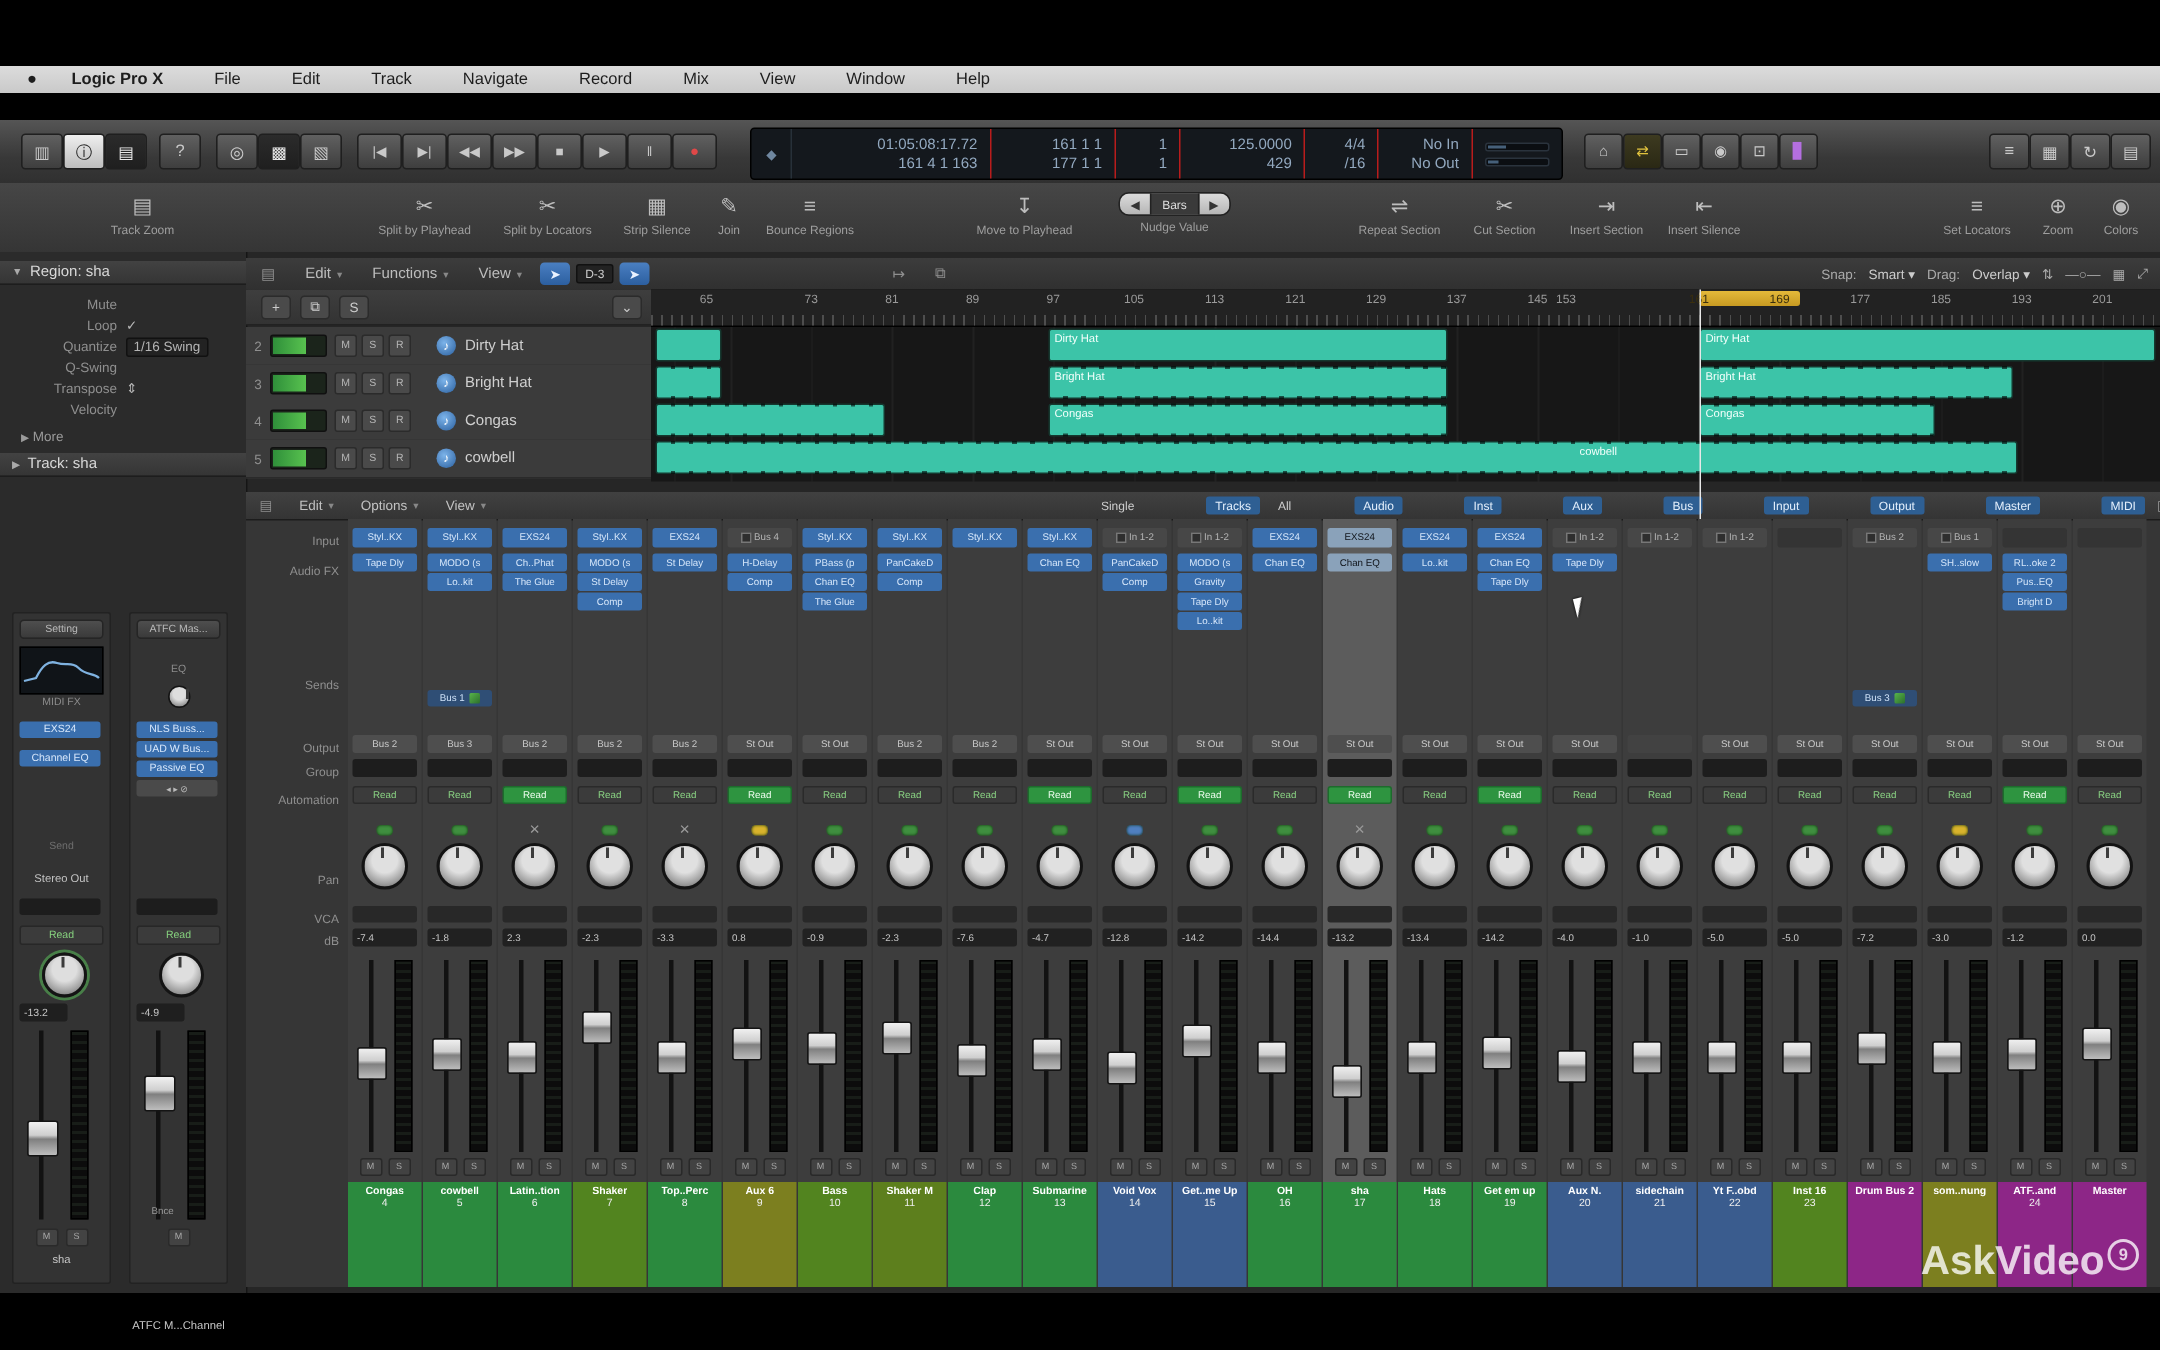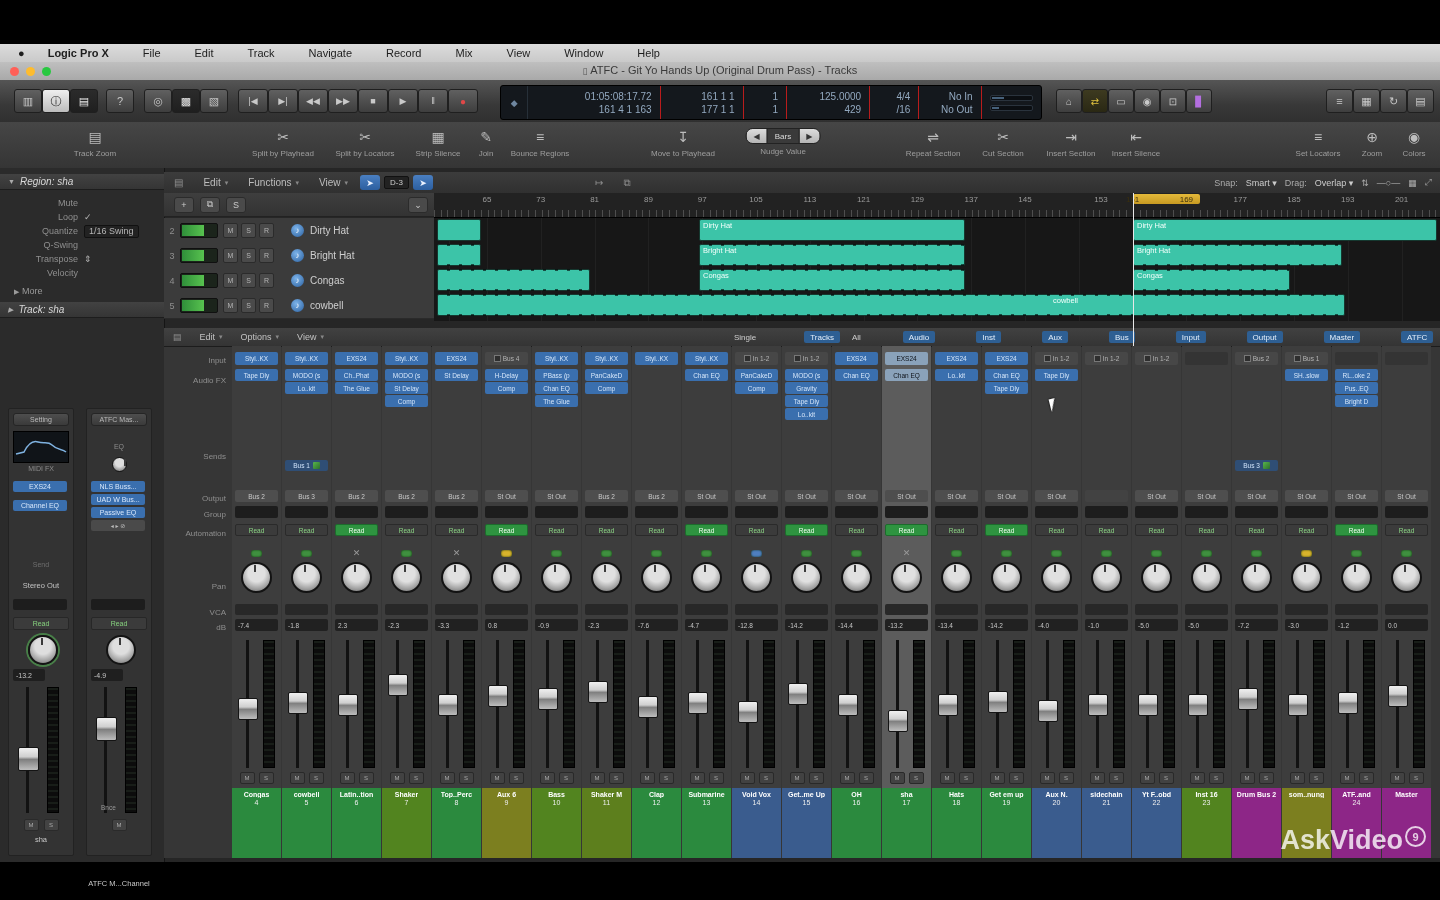--- a/index.html
+++ b/index.html
@@ -40,21 +40,21 @@
   .titem .ticon{font-size:14px;color:#bdbdbd;height:18px;line-height:18px;}
   .titem .tlabel{font-size:8px;margin-top:3px;white-space:nowrap;}
   .nudgepill{display:flex;align-items:center;height:14px;border:1px solid #222;border-radius:7px;
     background:linear-gradient(#dcdcdc,#b5b5b5);color:#333;font-size:8px;}
   .nudgepill span{padding:0 7px;}
   .nudgepill .mid{background:#3a3a3a;color:#ddd;height:100%;display:flex;align-items:center;border-left:1px solid #222;border-right:1px solid #222;}
   
   #main{position:absolute;left:0;top:168px;width:1440px;height:694px;background:#262626;}
   #inspector{position:absolute;left:0;top:0;width:164px;height:694px;background:#2b2b2b;border-right:1px solid #151515;}
   .ihead{position:absolute;left:0;width:164px;height:16px;background:linear-gradient(#424242,#353535);
-    color:#d8d8d8;font-size:10px;display:flex;align-items:center;padding-left:8px;box-sizing:border-box;border-bottom:1px solid #1d1d1d;font-style:italic;}
+    color:#d8d8d8;font-size:10px;display:flex;align-items:center;padding-left:8px;box-sizing:border-box;border-bottom:1px solid #1d1d1d;}
   .ihead .tri{font-size:7px;margin-right:5px;color:#aaa;}
   .irow{position:absolute;width:164px;height:14px;font-size:9px;color:#8f8f8f;display:flex;align-items:center;}
   .irow .lab{width:78px;text-align:right;}
   .irow .val{margin-left:6px;color:#b5b5b5;display:flex;align-items:center;}
   .qbox{background:#222;border:1px solid #111;border-radius:2px;padding:0 4px;height:11px;display:flex;align-items:center;color:#ccc;}
   .chk{color:#5a9bd8;font-size:9px;}
   
   .istrip{position:absolute;top:240px;width:64px;height:446px;background:#333;border:1px solid #222;border-radius:2px;}
   .sbtn{position:absolute;left:4px;width:54px;height:11px;background:linear-gradient(#4e4e4e,#3a3a3a);
     border:1px solid #252525;border-radius:3px;color:#b9b9b9;font-size:7px;display:flex;align-items:center;justify-content:center;white-space:nowrap;overflow:hidden;}
@@ -203,28 +203,20 @@
         <span class="mi">Track</span>
         <span class="mi">Navigate</span>
         <span class="mi">Record</span>
         <span class="mi">Mix</span>
         <span class="mi">View</span>
         <span class="mi">Window</span>
         <span class="mi">Help</span>
       </span>
   </div>
 
-  <div id="titlebar">
-    <span class="tl" style="left:10px;background:#ff5f57;"></span>
-    <span class="tl" style="left:26px;background:#febc2e;"></span>
-    <span class="tl" style="left:42px;background:#28c840;"></span>
-    <div id="title-text">
-      <span style="font-size:9px;color:#555;">▯ </span><span>ATFC - Git Yo Hands Up (Original Drum Pass) - Tracks</span>
-    </div>
-  </div>
 
   <div id="controlbar">
     <div id="cb-left"></div>
     <div id="cb-transport"></div>
     <div id="lcd">
       <div class="lcddiamond">◆</div>
       <div class="lcdcol" style="width:122px;">
         <span>01:05:08:17.72</span>
         <span>161 4 1 163</span>
       </div>
@@ -543,32 +535,32 @@
             <span class="msr">S</span>
             <span class="msr">R</span>
             <span class="tic">♪</span>
             <span class="tnm">cowbell</span>
           </div>
         </div>
       <div id="arrange">
         <div id="ruler">
           <div id="cycleband" style="left: 699px; width: 67px;"></div>
           <div class="ticks"></div>
-        <span class="rlab" style="left: 53px;">65</span>
+        <span class="rlab" style="left: 37px;">65</span>
             <span class="rlab" style="left: 106.8px;">73</span>
             <span class="rlab" style="left: 160.6px;">81</span>
             <span class="rlab" style="left: 214.4px;">89</span>
             <span class="rlab" style="left: 268.2px;">97</span>
             <span class="rlab" style="left: 322px;">105</span>
             <span class="rlab" style="left: 375.8px;">113</span>
             <span class="rlab" style="left: 429.6px;">121</span>
             <span class="rlab" style="left: 483.4px;">129</span>
             <span class="rlab" style="left: 537.2px;">137</span>
             <span class="rlab" style="left: 591px;">145</span>
-            <span class="rlab" style="left: 667px;">153</span>
+            <span class="rlab" style="left: 610px;">153</span>
             <span class="rlab onband" style="left: 698.6px;">161</span>
             <span class="rlab onband" style="left: 752.4px;">169</span>
             <span class="rlab" style="left: 806.2px;">177</span>
             <span class="rlab" style="left: 860px;">185</span>
             <span class="rlab" style="left: 913.8px;">193</span>
             <span class="rlab" style="left: 967.6px;">201</span>
           </div>
         <div id="rrows">
             <div class="rrow" style="top: 25px; height: 25px;">
               <div class="region" style="left: 3px; width: 44px;"></div>
@@ -628,21 +620,21 @@
             <span class="chip">All</span>
           </span>
         <span id="filters" style="display:flex;gap:5px;margin-left:auto;margin-right:4px;">
             <span class="chip on">Audio</span>
             <span class="chip on">Inst</span>
             <span class="chip on">Aux</span>
             <span class="chip on">Bus</span>
             <span class="chip on">Input</span>
             <span class="chip on">Output</span>
             <span class="chip on">Master</span>
-            <span class="chip on">ATFC</span>
+            <span class="chip on">MIDI</span>
           </span>
         <span class="mm" style="color:#9f9f9f;padding:0 4px;">▥</span>
         <span class="mm" style="color:#9f9f9f;padding:0 8px 0 2px;">⊡</span>
       </div>
       <div id="mixlabels">
           <span class="mxl" style="top: 10px;">Input</span>
           <span class="mxl" style="top: 30px;">Audio FX</span>
           <span class="mxl" style="top: 106px;">Sends</span>
           <span class="mxl" style="top: 148px;">Output</span>
           <span class="mxl" style="top: 164px;">Group</span>

